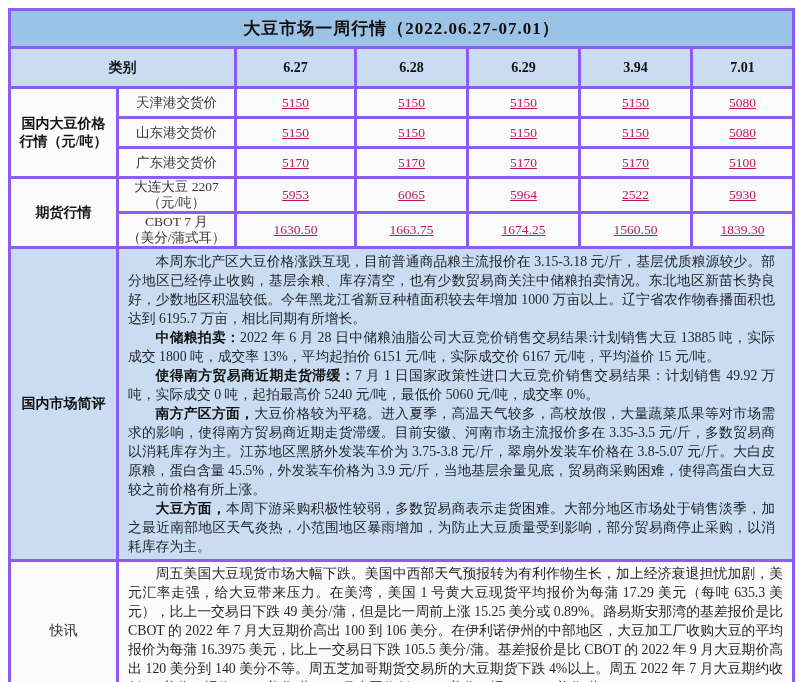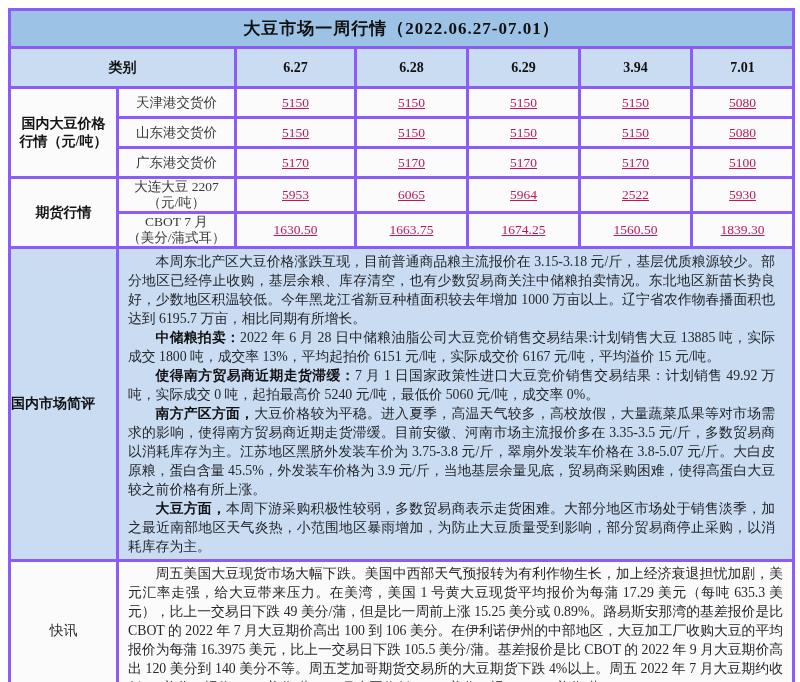--- a/index.html
+++ b/index.html
@@ -44,21 +44,21 @@
   }
   .sub{
     background:#fbfbfb;text-align:center;
     font-size:13.5px;color:#3a3a3a;line-height:16px;
   }
   .val{
     background:#fbfbfb;text-align:center;
     font-size:13.5px;color:#be185d;text-decoration:underline;
   }
   .review-lbl{
-    background:#c9dcf2;
+    background:#c9dcf2;text-align:center;
     font-weight:bold;font-size:14px;color:#111;
   }
   .review-content{
     background:#c9dcf2;
     padding:3px 17px 3px 9px;
     font-size:13.8px;line-height:19px;color:#23262b;
     text-align:justify;vertical-align:middle;
   }
   .review-content p{margin:0;text-indent:2em;}
   .news-lbl{

